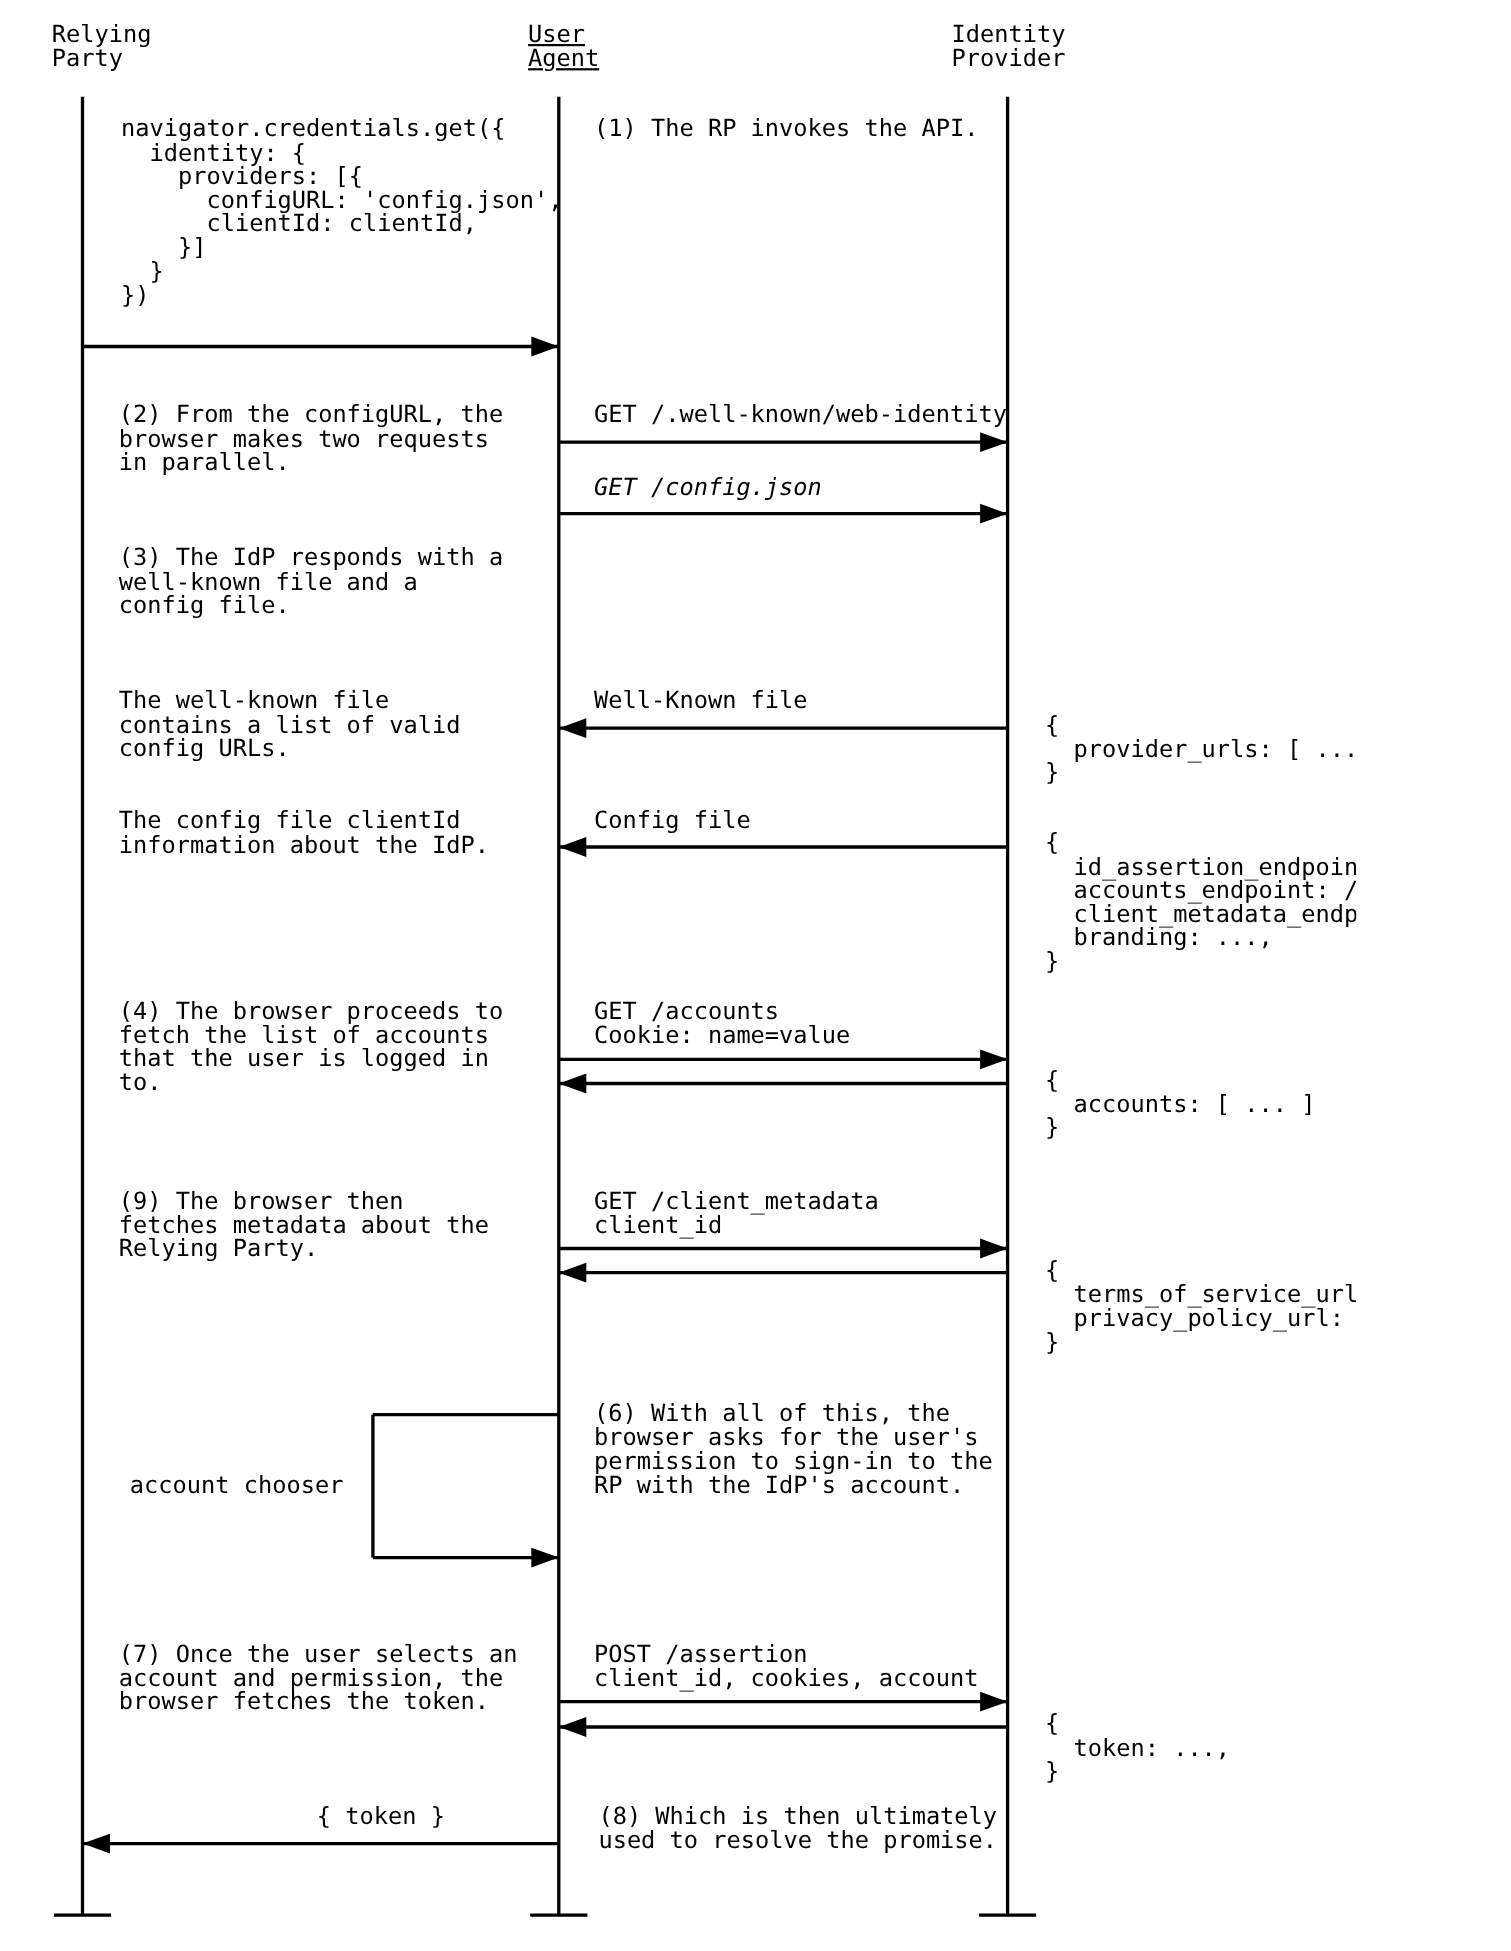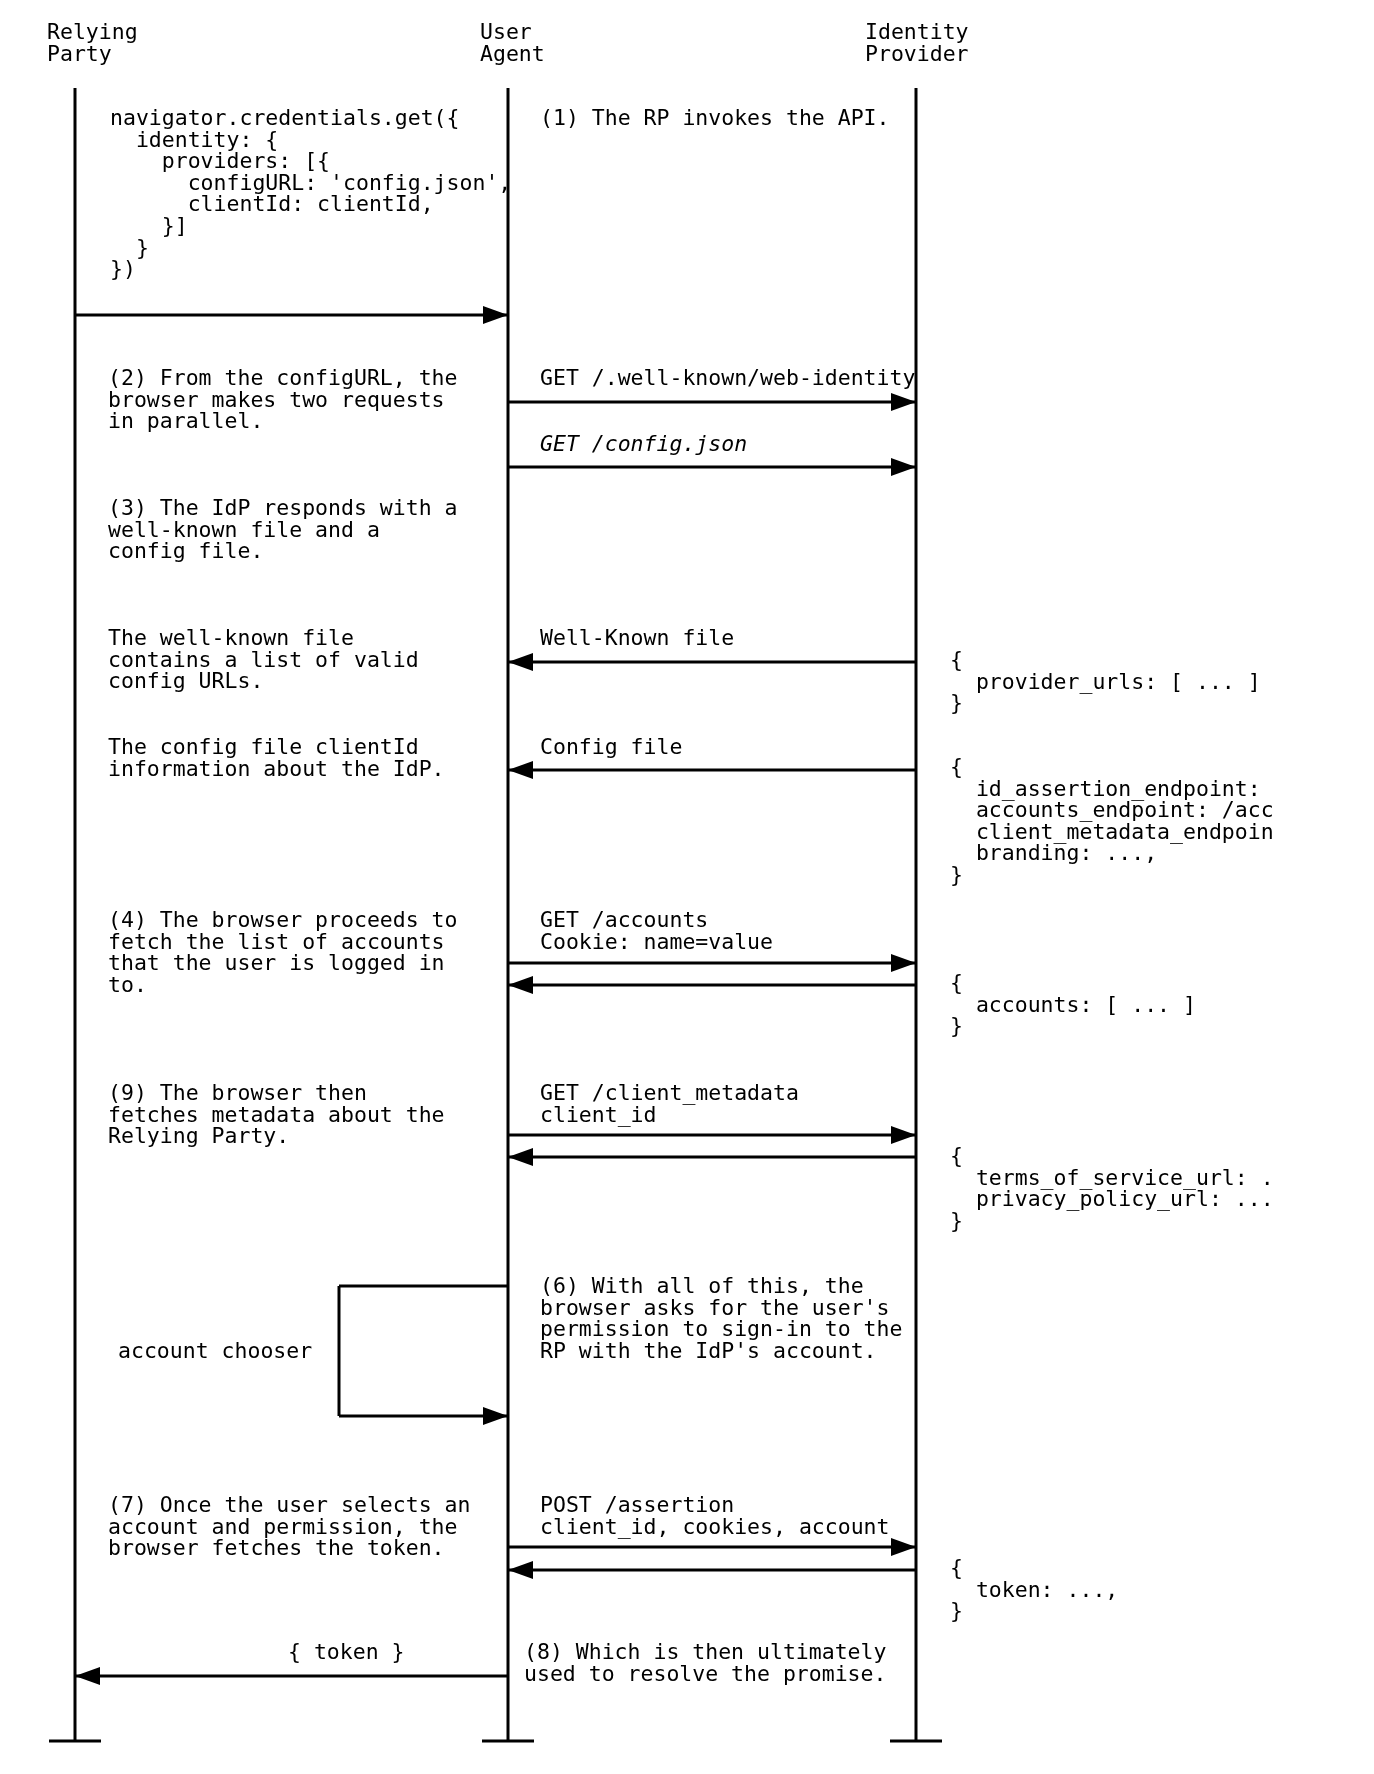--- a/index.html
+++ b/index.html
@@ -23,21 +23,21 @@
     font-family: "DejaVu Sans Mono", "Liberation Mono", monospace;
     font-size: 21.5px;
     line-height: 21.6px;
     white-space: pre;
     color: #000000;
   }
 </style>
 </head>
 <body>
 
-<div id="diagram" style="width: 1233px; height: 1774px; background: rgb(255, 255, 255); padding-left: 39px;">
+<div id="diagram" style="width: 1233px; height: 1774px; background: rgb(255, 255, 255);">
   <svg id="diagram-lines" xmlns="http://www.w3.org/2000/svg" viewBox="0 0 1374 1774">
       <line x1="75" y1="88" x2="75" y2="1741" stroke="#000000" stroke-width="3"></line>
       <line x1="49" y1="1741" x2="101" y2="1741" stroke="#000000" stroke-width="3"></line>
       <line x1="508" y1="88" x2="508" y2="1741" stroke="#000000" stroke-width="3"></line>
       <line x1="482" y1="1741" x2="534" y2="1741" stroke="#000000" stroke-width="3"></line>
       <line x1="916" y1="88" x2="916" y2="1741" stroke="#000000" stroke-width="3"></line>
       <line x1="890" y1="1741" x2="942" y2="1741" stroke="#000000" stroke-width="3"></line>
       <line x1="75" y1="315" x2="508" y2="315" stroke="#000000" stroke-width="3"></line>
       <polygon points="508,315 483,306 483,324" fill="#000000"></polygon>
       <line x1="508" y1="402" x2="916" y2="402" stroke="#000000" stroke-width="3"></line>
@@ -62,21 +62,21 @@
       <polygon points="508,1570 533,1561 533,1579" fill="#000000"></polygon>
       <line x1="508" y1="1676" x2="75" y2="1676" stroke="#000000" stroke-width="3"></line>
       <polygon points="75,1676 100,1667 100,1685" fill="#000000"></polygon>
       <line x1="508" y1="1286" x2="339" y2="1286" stroke="#000000" stroke-width="3"></line>
       <line x1="339" y1="1286" x2="339" y2="1416" stroke="#000000" stroke-width="3"></line>
       <line x1="339" y1="1416" x2="508" y2="1416" stroke="#000000" stroke-width="3"></line>
       <polygon points="508,1416 483,1407 483,1425" fill="#000000"></polygon>
     </svg>
 <pre class="txt" style="left: 47px; top: 21px;">Relying
 Party</pre>
-    <pre class="txt" style="left: 480px; top: 21px;">User
+    <pre class="txt" style="left: 480px; top: 21px; text-decoration: underline;">User
 Agent</pre>
     <pre class="txt" style="left: 865px; top: 21px;">Identity
 Provider</pre>
     <pre class="txt" style="left: 110px; top: 107px;">navigator.credentials.get({
   identity: {
     providers: [{
       configURL: 'config.json',
       clientId: clientId,
     }]
   }
@@ -131,15 +131,15 @@
     <pre class="txt" style="left: 118px; top: 1340px;">account chooser</pre>
     <pre class="txt" style="left: 108px; top: 1494px;">(7) Once the user selects an
 account and permission, the
 browser fetches the token.</pre>
     <pre class="txt" style="left: 540px; top: 1494px;">POST /assertion
 client_id, cookies, account</pre>
     <pre class="txt" style="left: 950px; top: 1557px;">{
   token: ...,
 }</pre>
     <pre class="txt" style="left: 288px; top: 1641px;">{ token }</pre>
-    <pre class="txt" style="left: 524px; top: 1641px;">(8) Which is then ultimately
+    <pre class="txt" style="left: 544px; top: 1641px;">(8) Which is then ultimately
 used to resolve the promise.</pre>
   </div>
 
 </body></html>

